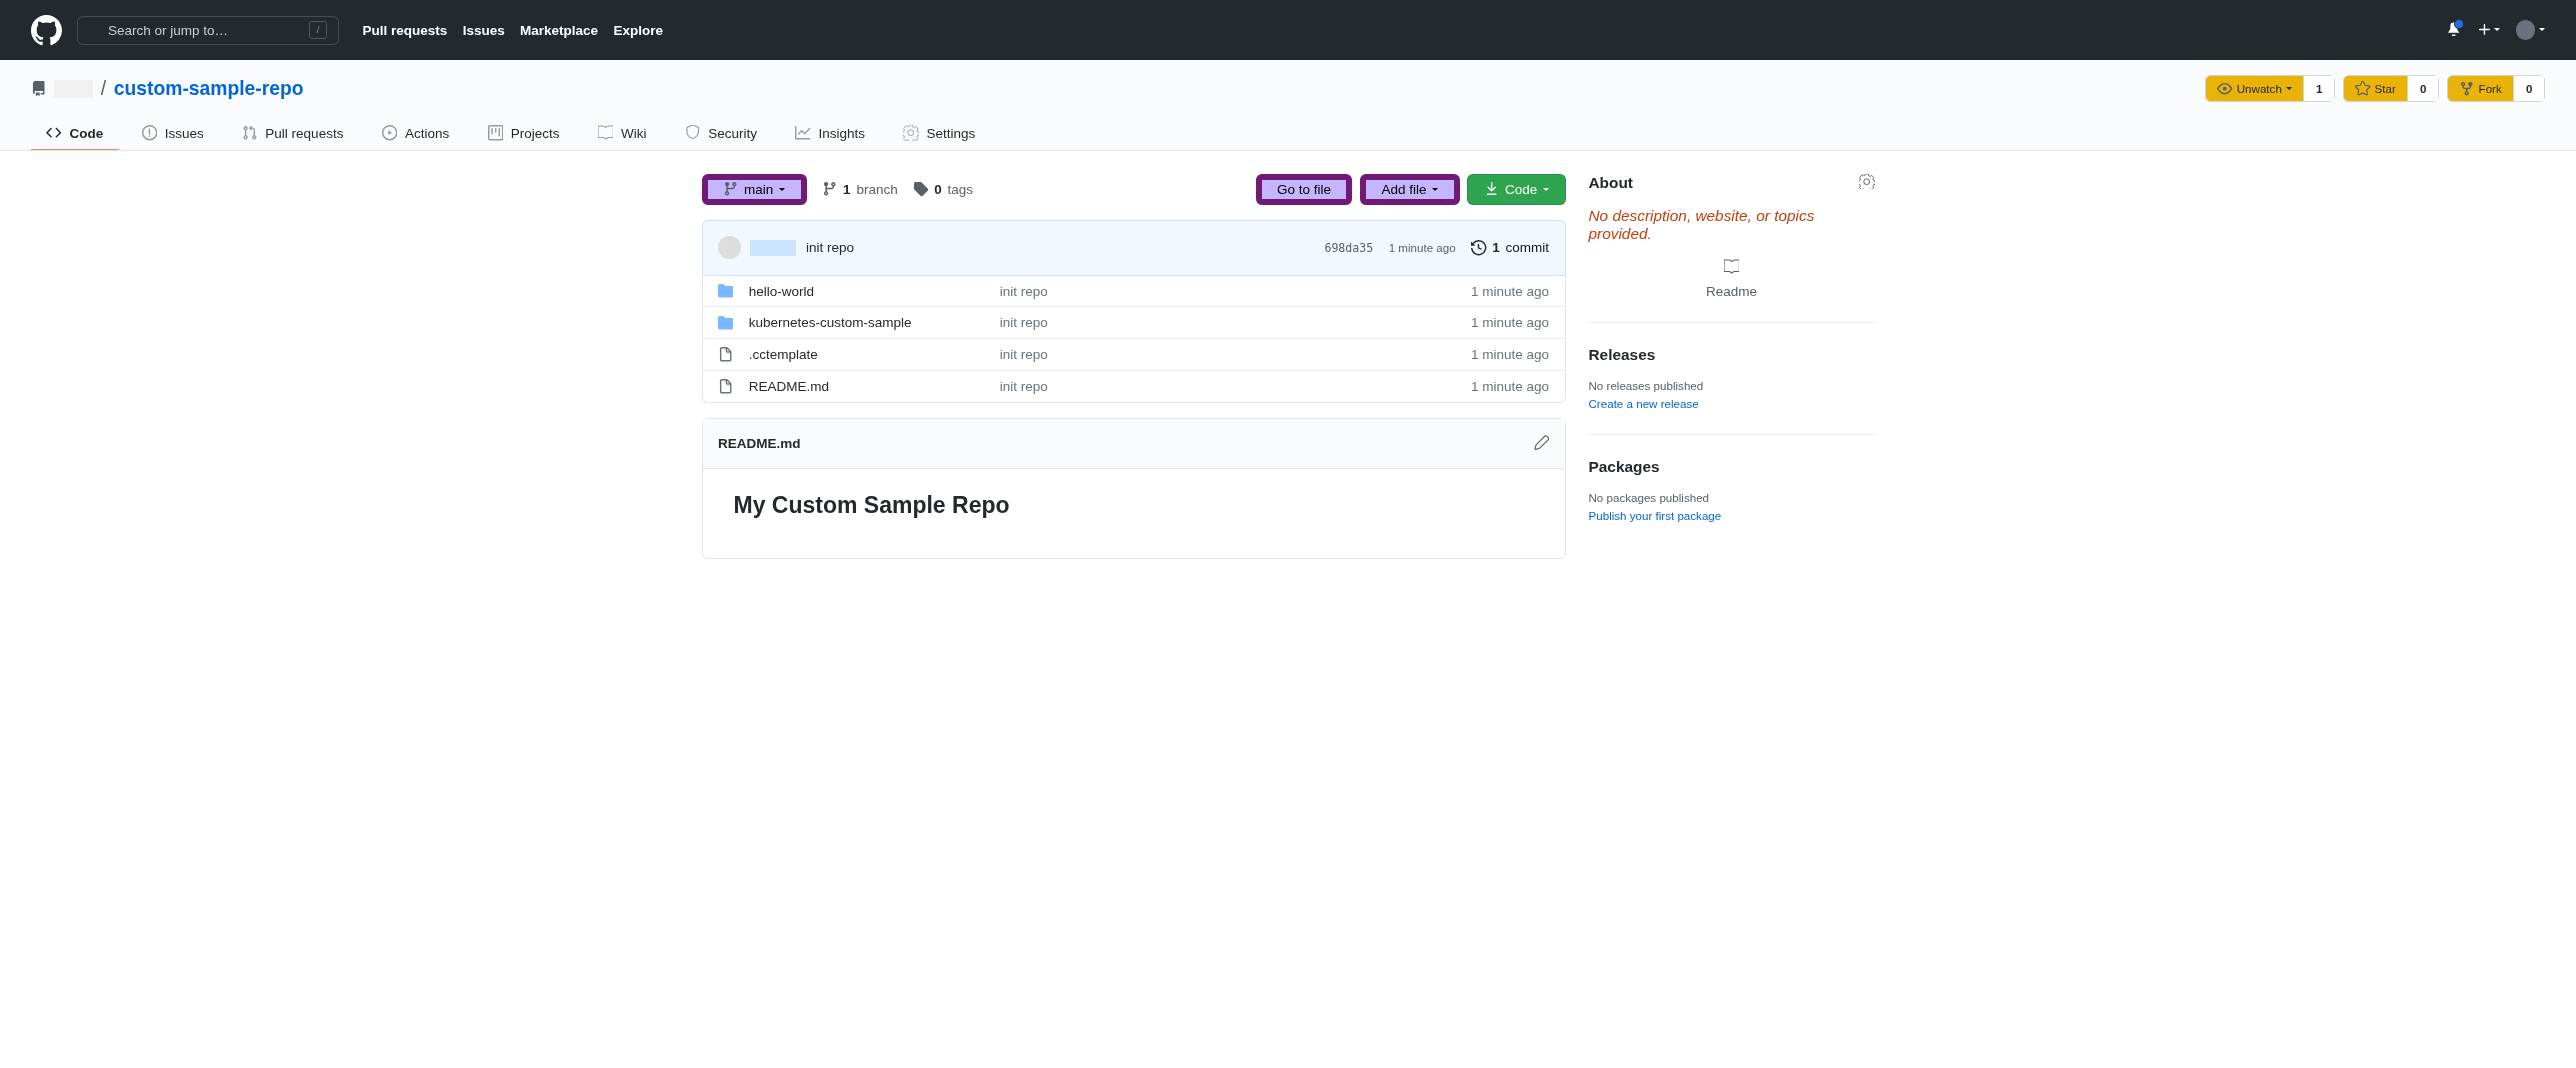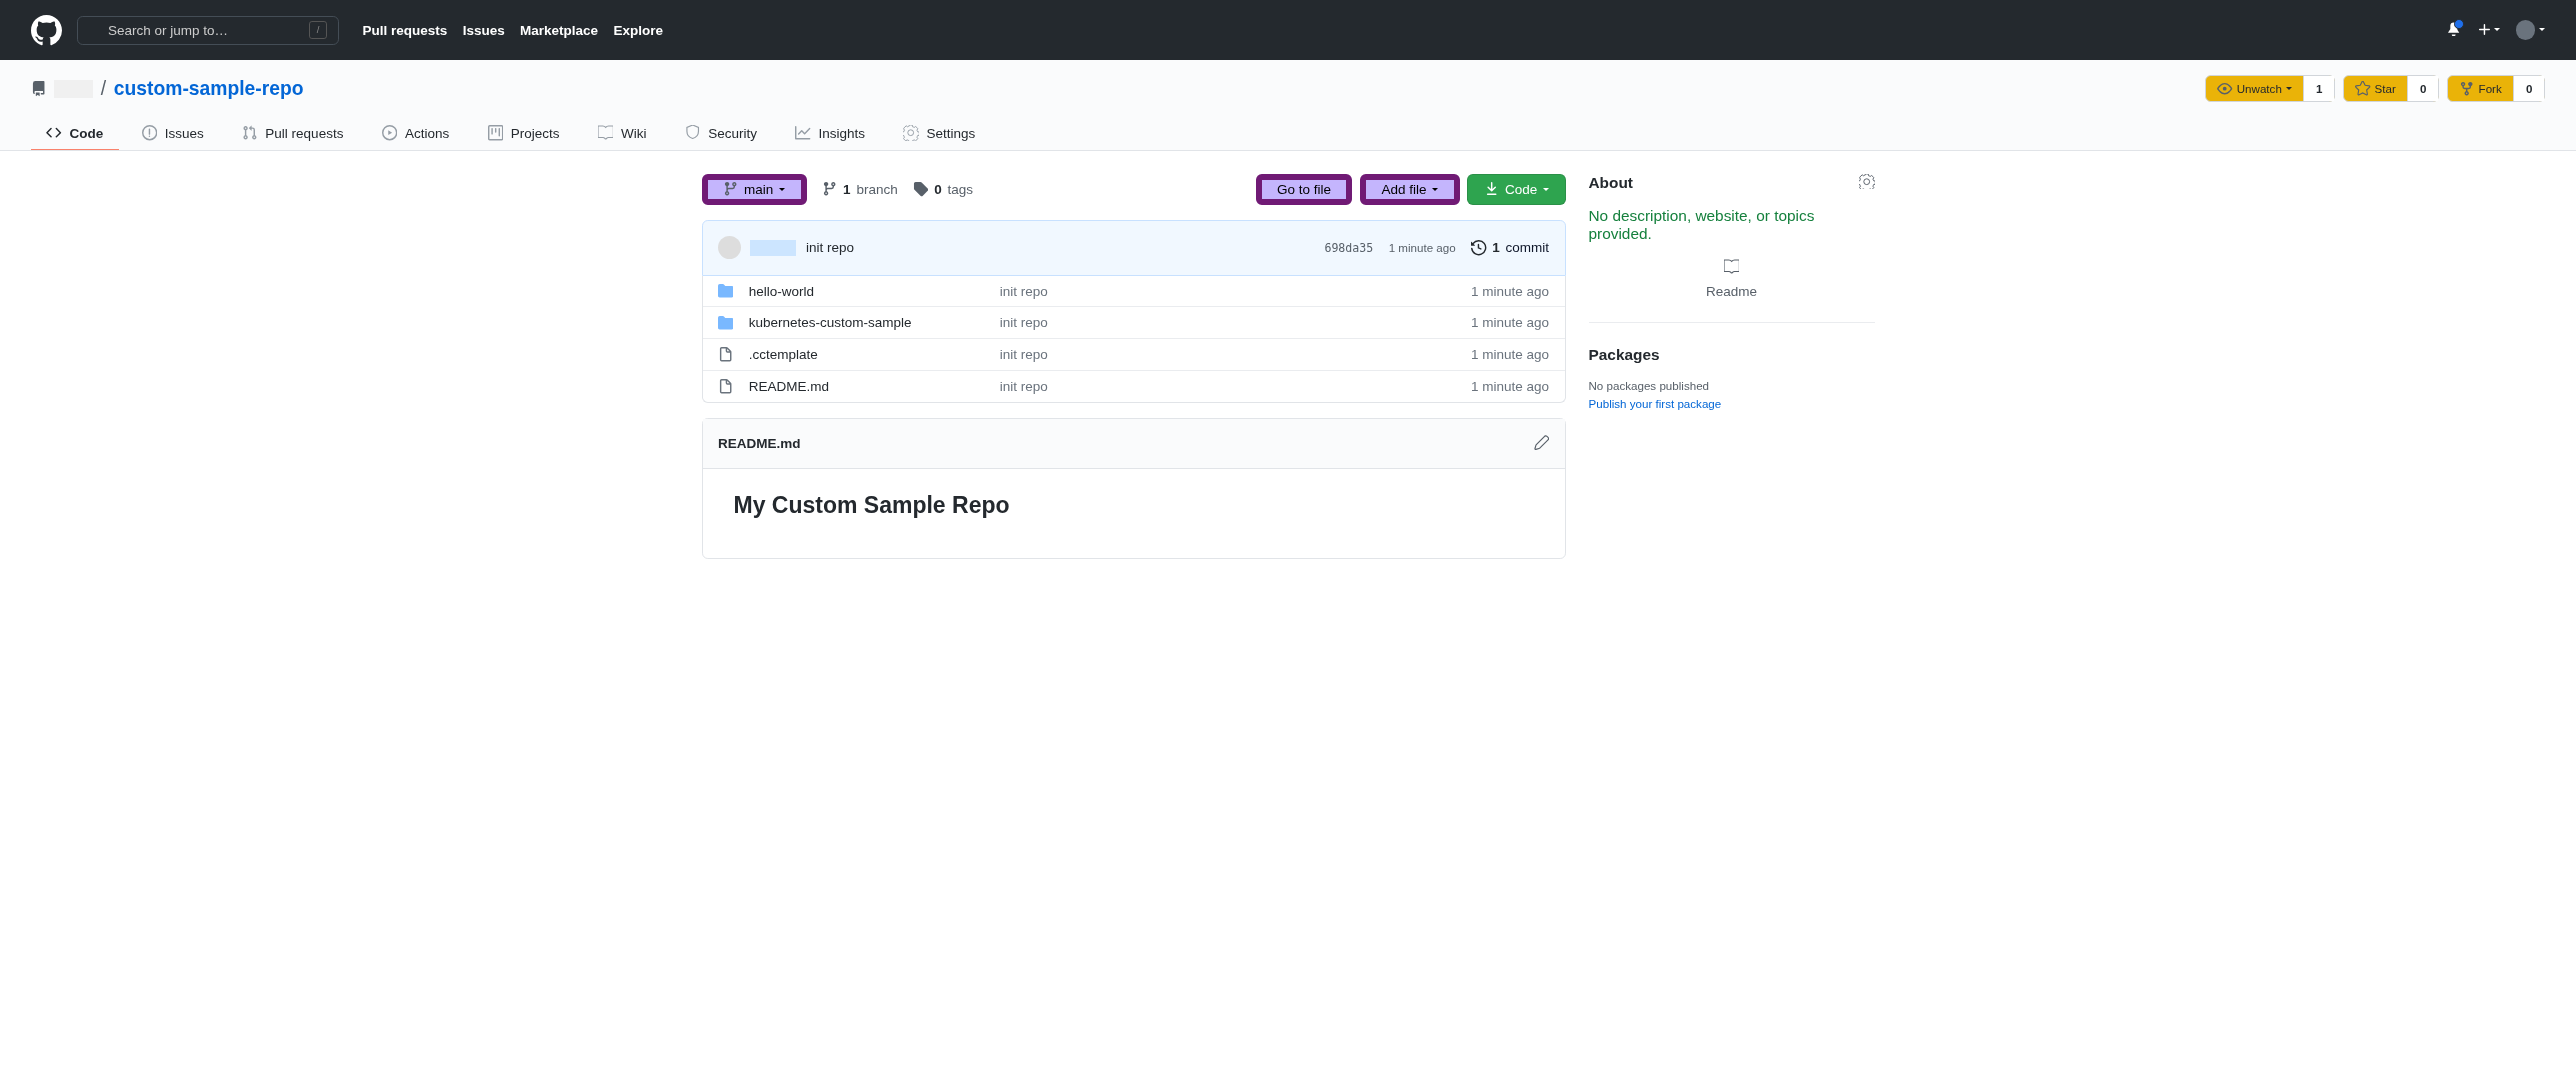--- a/index.html
+++ b/index.html
@@ -80,21 +80,21 @@
     .readme-box { border: 1px solid #e1e4e8; border-radius: 5.8px; margin-top: 15.4px; }
     .readme-head { padding: 15.4px; display: flex; align-items: center; justify-content: space-between; border-bottom: 1px solid #e1e4e8; background: #fafbfc; }
     .readme-head .title { font-weight: 600; font-size: 13.5px; }
     .readme-body { padding: 23px 31px 39px 31px; }
     .readme-body h1 { font-size: 23px; font-weight: 600; }
     
     
     .sb-section { border-bottom: 1px solid #eaecef; padding-bottom: 23px; margin-bottom: 23px; }
     .sb-head { display: flex; justify-content: space-between; align-items: center; margin-bottom: 15.4px; }
     .sb-head h2 { font-size: 15.4px; font-weight: 600; }
-    .sb-desc { color: #15803d; font-size: 15.4px; margin-bottom: 15.4px; }
+    .sb-desc { font-style: italic; color: #c2410c; font-size: 15.4px; margin-bottom: 15.4px; }
     .sb-link { display: flex; align-items: center; gap: 9.6px; color: #586069; font-size: 13.5px; flex-direction: column; }
     .sb-muted { font-size: 11.6px; color: #586069; margin-bottom: 3.9px; }
     .sb-blue { font-size: 11.6px; color: #0366d6; cursor: pointer; }
     
     .caret { width: 0; height: 0; border-left: 3.9px solid transparent; border-right: 3.9px solid transparent; border-top: 3.9px solid currentColor; display: inline-block; }
   </style>
 </head>
 <body>
 
 <header class="gh-header">
@@ -367,20 +367,27 @@
       </div>
       <p class="sb-desc">No description, website, or topics provided.</p>
       <a class="sb-link">
         <svg width="15.4" height="15.4" viewBox="0 0 16 16" fill="#586069">
             <path d="M0 1.75A.75.75 0 01.75 1h4.253c1.227 0 2.317.59 3 1.501A3.744 3.744 0 0111.006 1h4.245a.75.75 0 01.75.75v10.5a.75.75 0 01-.75.75h-4.507a2.25 2.25 0 00-1.591.659l-.622.621a.75.75 0 01-1.06 0l-.622-.621A2.25 2.25 0 005.258 13H.75a.75.75 0 01-.75-.75V1.75z" fill="none" stroke="#586069" stroke-width="1.2"></path>
           </svg>
         <span>Readme</span>
       </a>
     </section>
 
+    <section class="sb-section">
+      <div class="sb-head">
+          <h2>Releases</h2>
+        </div>
+      <p class="sb-muted">No releases published</p>
+      <a class="sb-blue">Create a new release</a>
+    </section>
 
     <section class="sb-section" style="border-bottom:none">
       <div class="sb-head">
           <h2>Packages</h2>
         </div>
       <p class="sb-muted">No packages published</p>
       <a class="sb-blue">Publish your first package</a>
     </section>
   </aside>
 </div>

